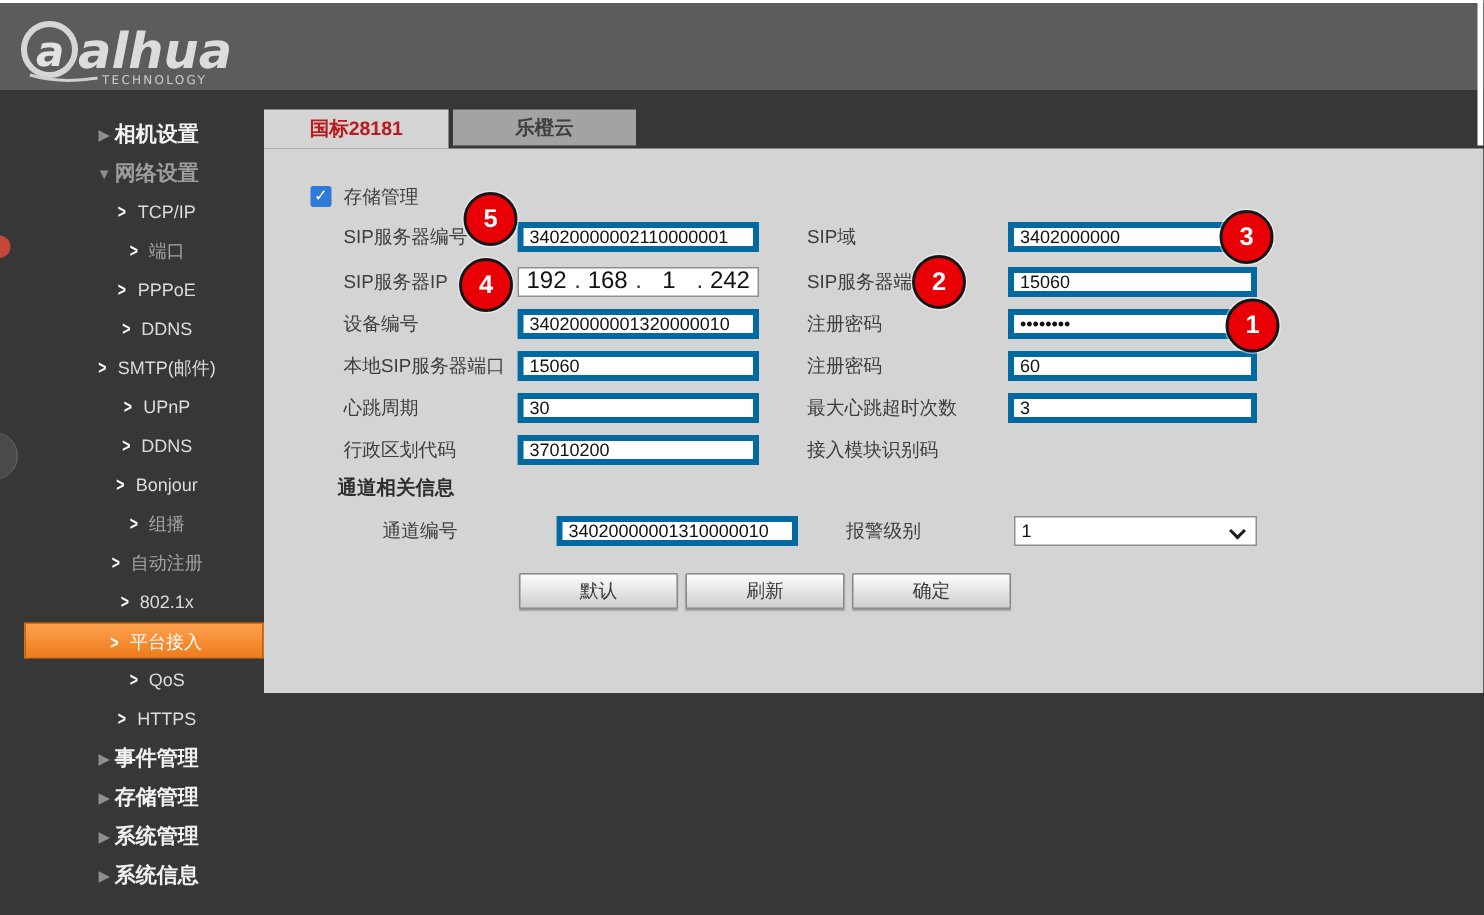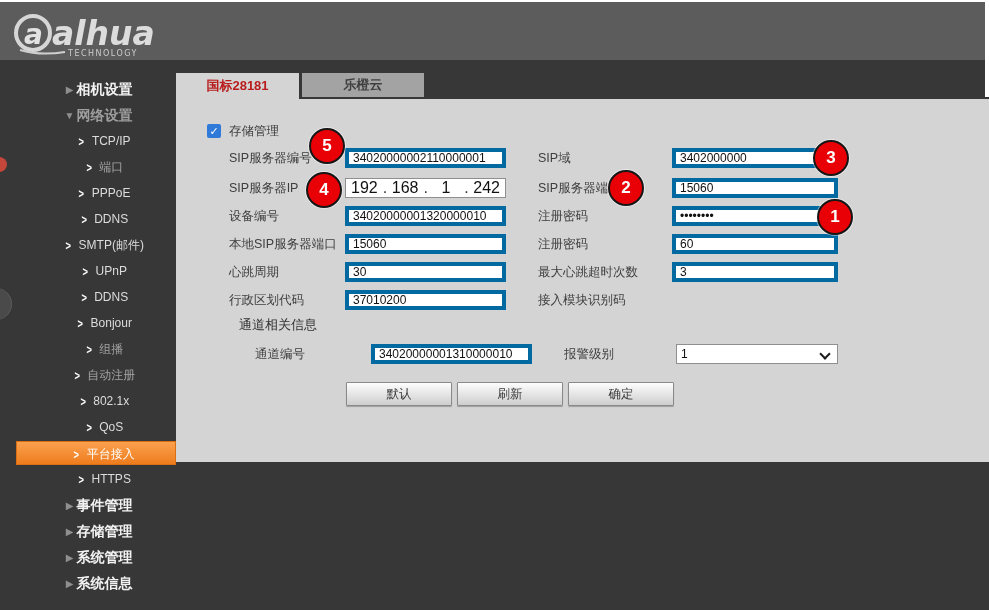--- a/index.html
+++ b/index.html
@@ -54,21 +54,21 @@
   .ipbox span.dot{width:4px;text-align:center;color:#333;}
   .selectbox{position:absolute;left:474px;top:0;width:162px;height:20px;box-sizing:border-box;
     border:1px solid #8f8f8f;background:#ffffff;font-size:12px;color:#111;
     line-height:18px;padding:0 4px;cursor:pointer;}
   .selectbox .chevron{position:absolute;right:8px;top:5px;width:6px;height:6px;
     border-right:2px solid #1c1c1c;border-bottom:2px solid #1c1c1c;transform:rotate(45deg);}
   .checkrow{position:absolute;left:0;top:25px;height:16px;width:813px;}
   .checkbox{position:absolute;left:31px;top:0;width:14px;height:14px;border-radius:2px;
     background:#2f79d8;color:#fff;font-size:11px;line-height:14px;text-align:center;cursor:pointer;}
   .checklabel{position:absolute;left:53px;top:0;line-height:15px;font-size:12.5px;color:#3e3e3e;}
-  .section-h{position:absolute;left:63px;top:217px;font-size:13px;font-weight:normal;color:#2f2f2f;}
+  .section-h{position:absolute;left:49px;top:217px;font-size:13px;font-weight:bold;color:#2f2f2f;}
   .btnrow{position:absolute;left:170px;top:283px;display:flex;gap:5px;align-items:center;}
   .btn{width:106px;height:24px;box-sizing:border-box;border:1px solid #8a8a8a;border-radius:1px;
     background:linear-gradient(#fdfdfd,#cf cfcf);
     background:linear-gradient(#fdfdfd,#cecece);
     font-size:12.5px;color:#3a3a3a;cursor:pointer;
     box-shadow:0 1px 1px rgba(0,0,0,.25);
     font-family:"Liberation Sans","DejaVu Sans",sans-serif;}
   
   .row.r1{top:49px;} .row.r2{top:79px;} .row.r3{top:107px;}
   .row.r4{top:135px;} .row.r5{top:163px;} .row.r6{top:191px;} .row.r7{top:245px;margin-left:26px;}
@@ -110,22 +110,22 @@
   <div class="nav-item sub dim"><span class="chev">&gt;</span><span>端口</span></div>
   <div class="nav-item sub"><span class="chev">&gt;</span><span>PPPoE</span></div>
   <div class="nav-item sub"><span class="chev">&gt;</span><span>DDNS</span></div>
   <div class="nav-item sub"><span class="chev">&gt;</span><span>SMTP(邮件)</span></div>
   <div class="nav-item sub"><span class="chev">&gt;</span><span>UPnP</span></div>
   <div class="nav-item sub"><span class="chev">&gt;</span><span>DDNS</span></div>
   <div class="nav-item sub"><span class="chev">&gt;</span><span>Bonjour</span></div>
   <div class="nav-item sub dim"><span class="chev">&gt;</span><span>组播</span></div>
   <div class="nav-item sub dim"><span class="chev">&gt;</span><span>自动注册</span></div>
   <div class="nav-item sub"><span class="chev">&gt;</span><span>802.1x</span></div>
+  <div class="nav-item sub active"><span class="chev">&gt;</span><span>平台接入</span></div>
   <div class="nav-item sub"><span class="chev">&gt;</span><span>QoS</span></div>
-  <div class="nav-item sub active"><span class="chev">&gt;</span><span>平台接入</span></div>
   <div class="nav-item sub"><span class="chev">&gt;</span><span>HTTPS</span></div>
   <div class="nav-item group"><span class="tri">▶</span><span>事件管理</span></div>
   <div class="nav-item group"><span class="tri">▶</span><span>存储管理</span></div>
   <div class="nav-item group"><span class="tri">▶</span><span>系统管理</span></div>
   <div class="nav-item group"><span class="tri">▶</span><span>系统信息</span></div>
 </div>
 
 <div class="tabs">
   <div class="tab active">国标28181</div>
   <div class="tab gap"></div>

